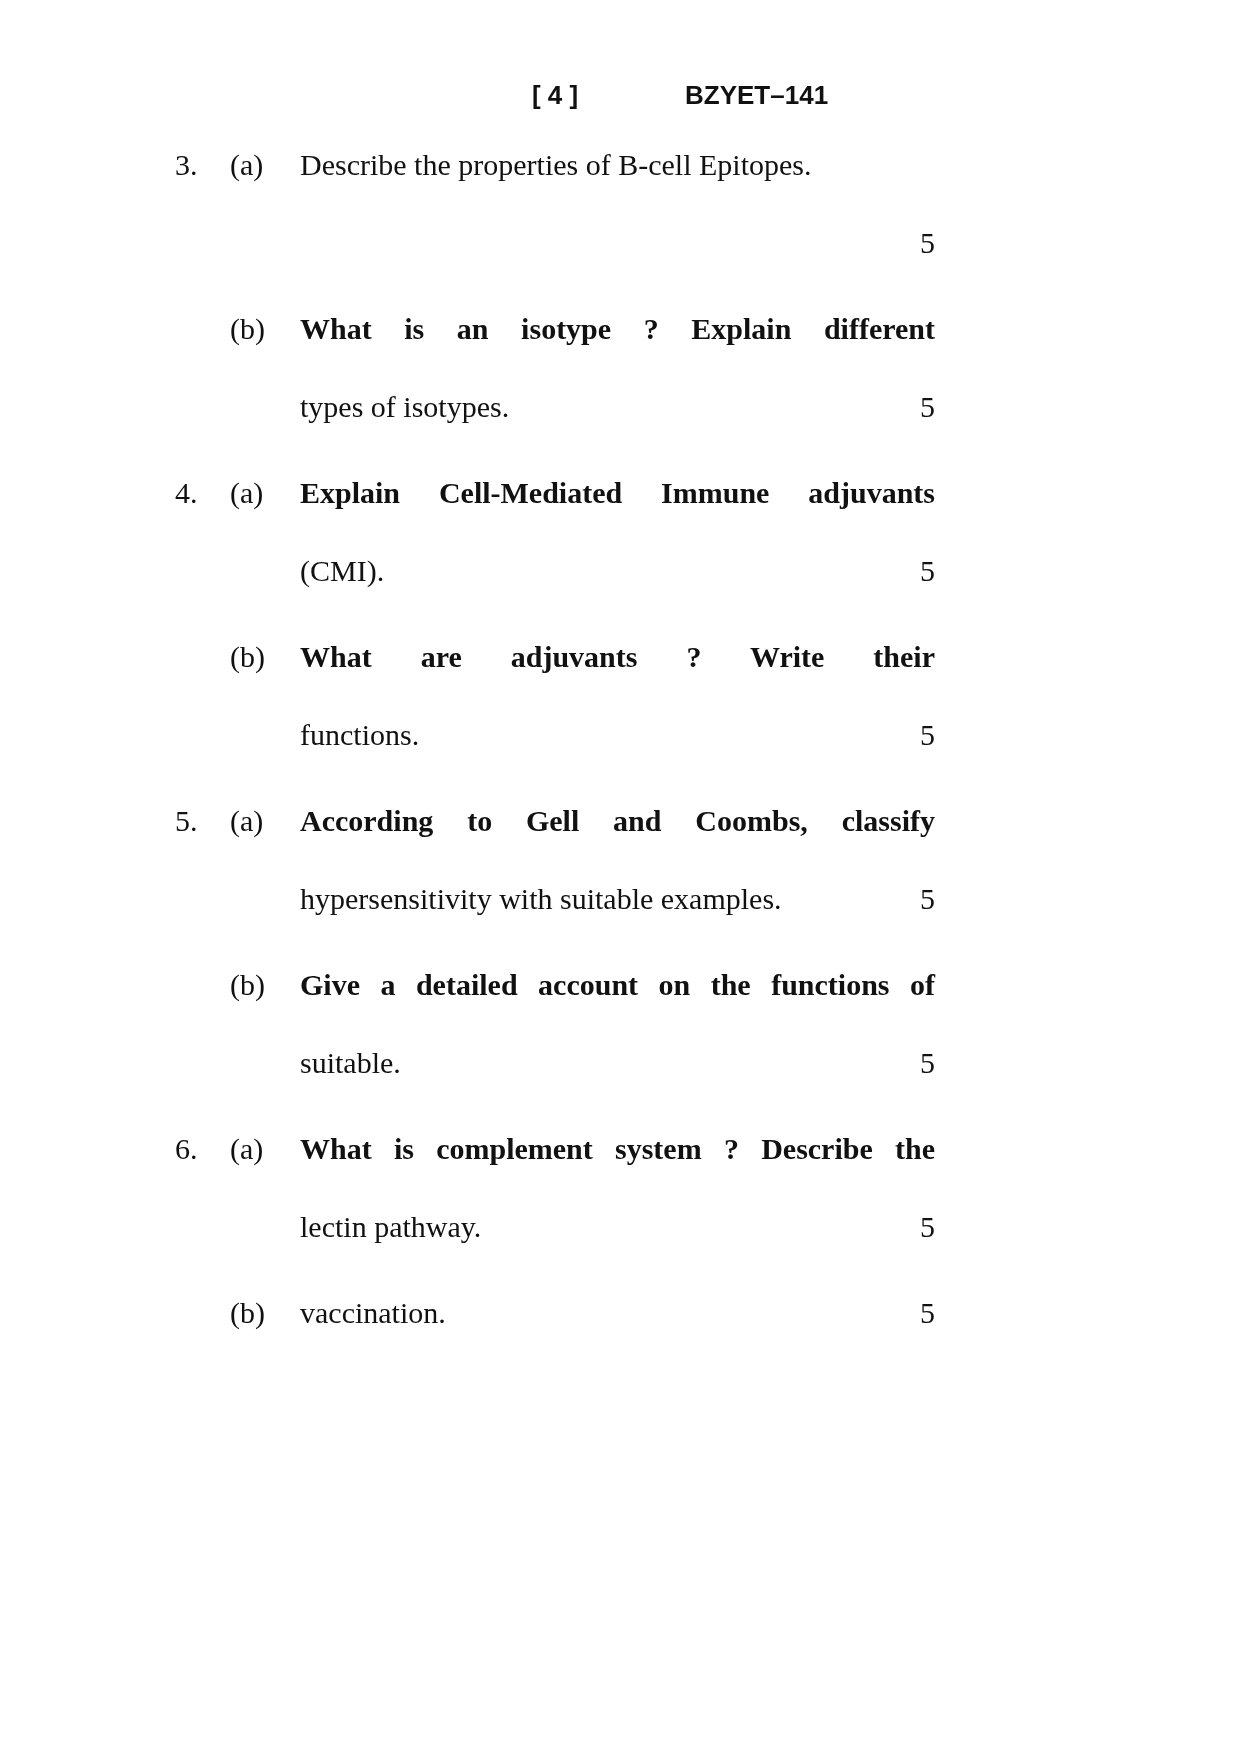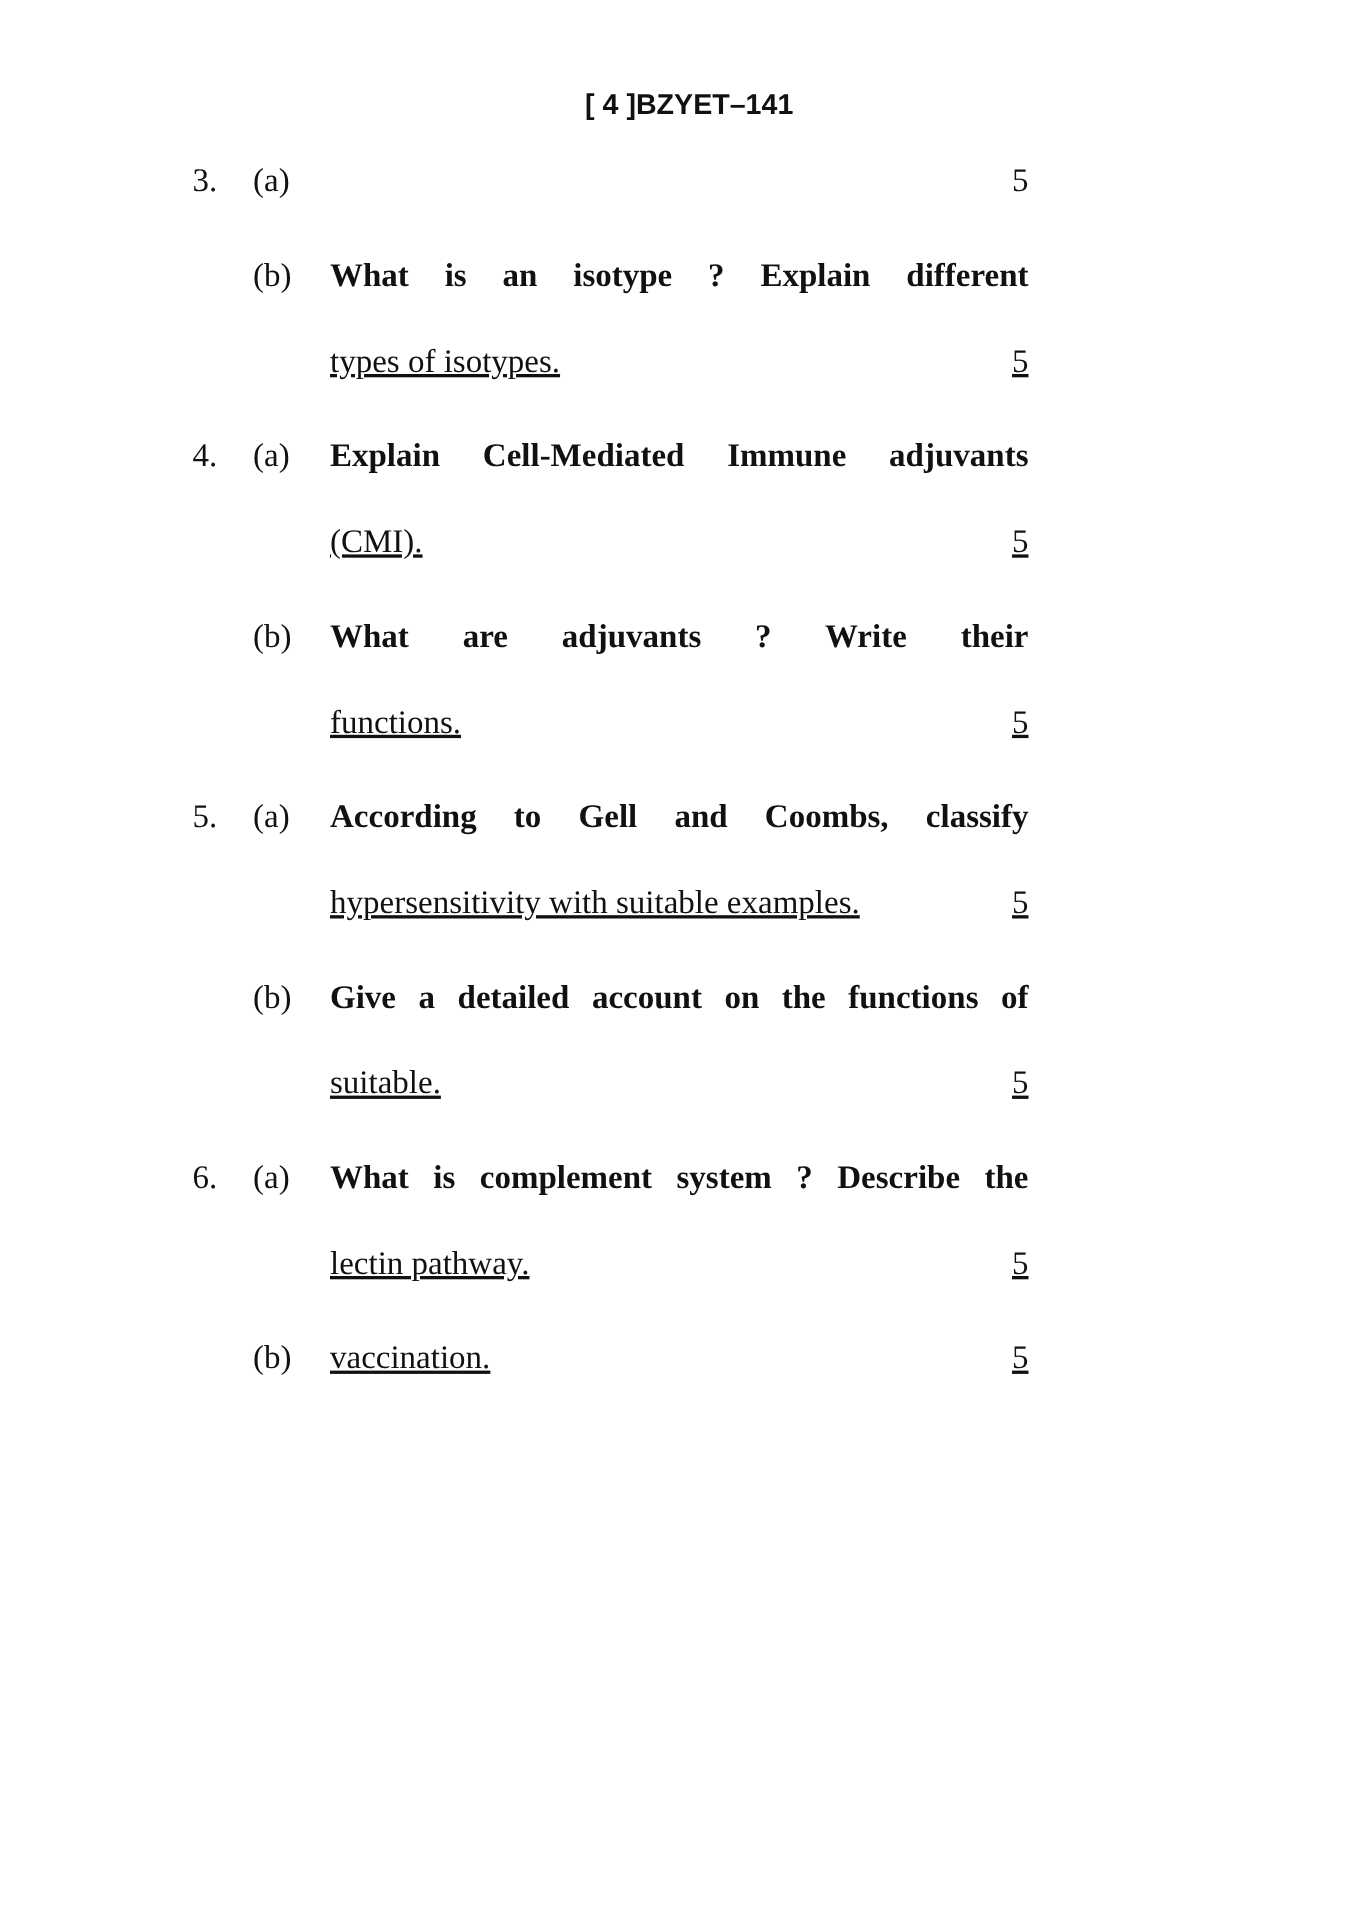--- a/index.html
+++ b/index.html
@@ -19,21 +19,21 @@
     display: flex;
     align-items: baseline;
     font-family: "Liberation Sans", sans-serif;
     font-weight: bold;
     font-size: 26px;
     line-height: 30px;
     margin-bottom: 16px;
   }
   .header .h-spacer { flex: 1; }
   .header .page-num { flex: 0 0 auto; }
-  .header .h-right { flex: 1; text-align: left; }
+  .header .h-right { flex: 1; text-align: center; }
 
   .questions {
     display: flex;
     flex-direction: column;
     gap: 8px;
   }
   .question { display: contents; }
 
   .part { display: flex; align-items: flex-start; }
   .qnum  { width: 55px; flex: 0 0 55px; line-height: 78px; }
@@ -43,21 +43,20 @@
   .line { line-height: 78px; }
   .line.justify {
     text-align: justify;
     text-align-last: justify;
     font-weight: bold;
   }
   .line.lastline {
     display: flex;
     justify-content: space-between;
     align-items: baseline;
-    text-decoration: underline;
   }
   .line.marksline {
     text-align: right;
   }
   .marks { text-align: right; }
 </style>
 </head>
 <body>
 
 <div class="page">
@@ -68,20 +67,21 @@
     <span class="h-right">BZYET–141</span>
   </div>
 
   <div class="questions">
 
     <div class="question">
       <div class="part">
         <span class="qnum">3.</span>
         <span class="plabel">(a)</span>
         <div class="pbody">
+          <div class="line">Describe the properties of B-cell Epitopes.</div>
           <div class="line marksline">
             <span class="marks">5</span>
           </div>
         </div>
       </div>
       <div class="part">
         <span class="qnum"></span>
         <span class="plabel">(b)</span>
         <div class="pbody">
           <div class="line justify">What is an isotype ? Explain different</div>

